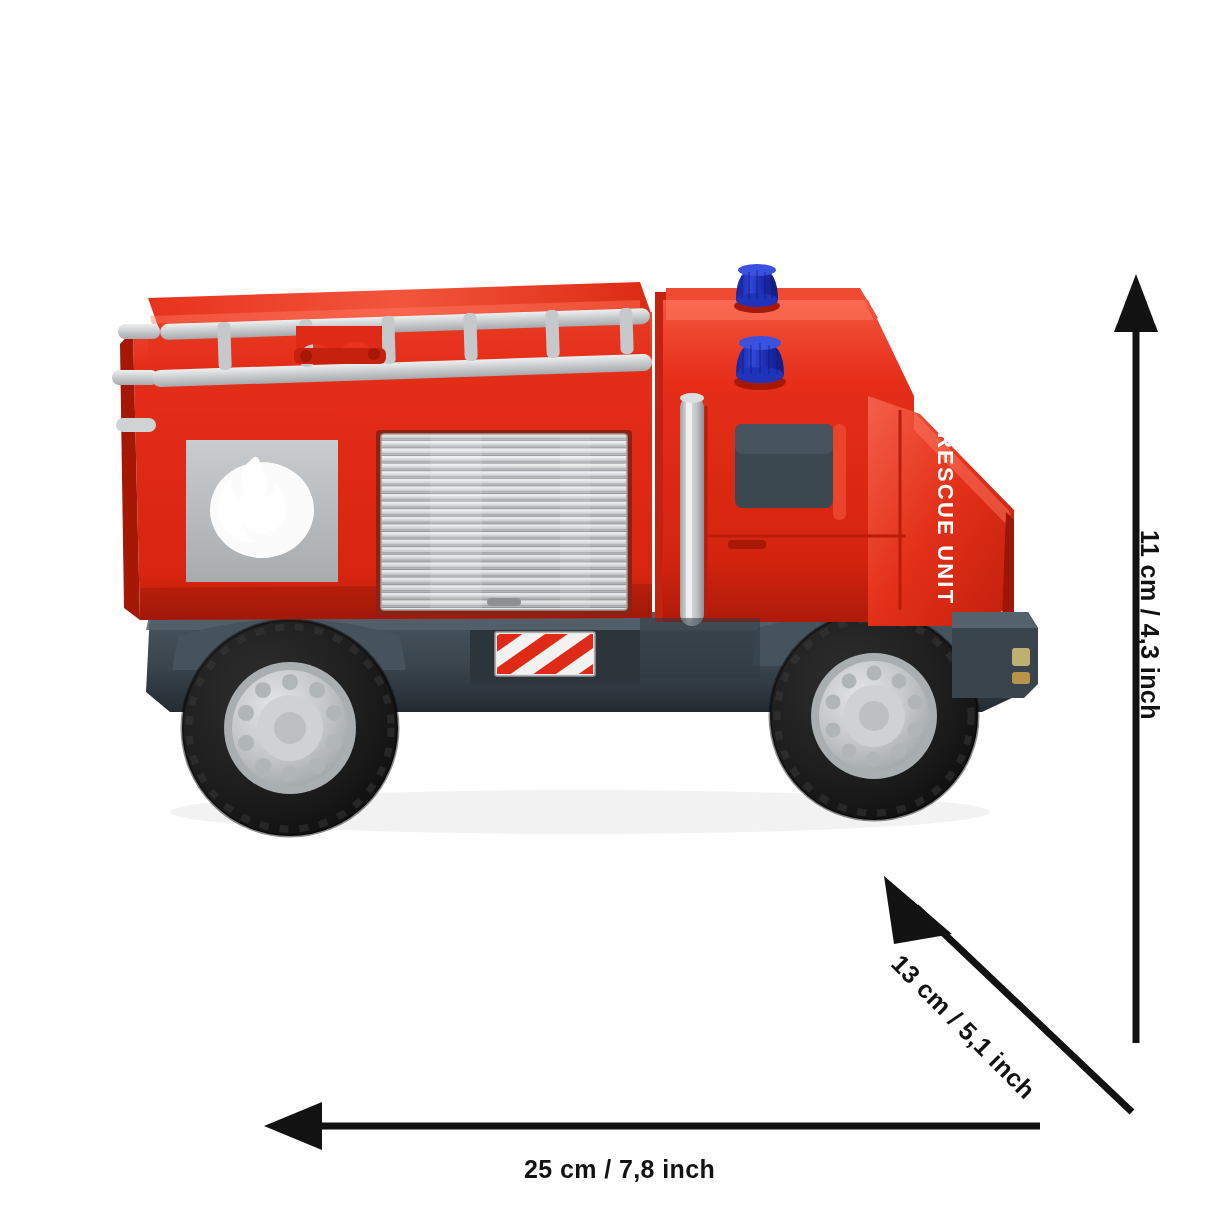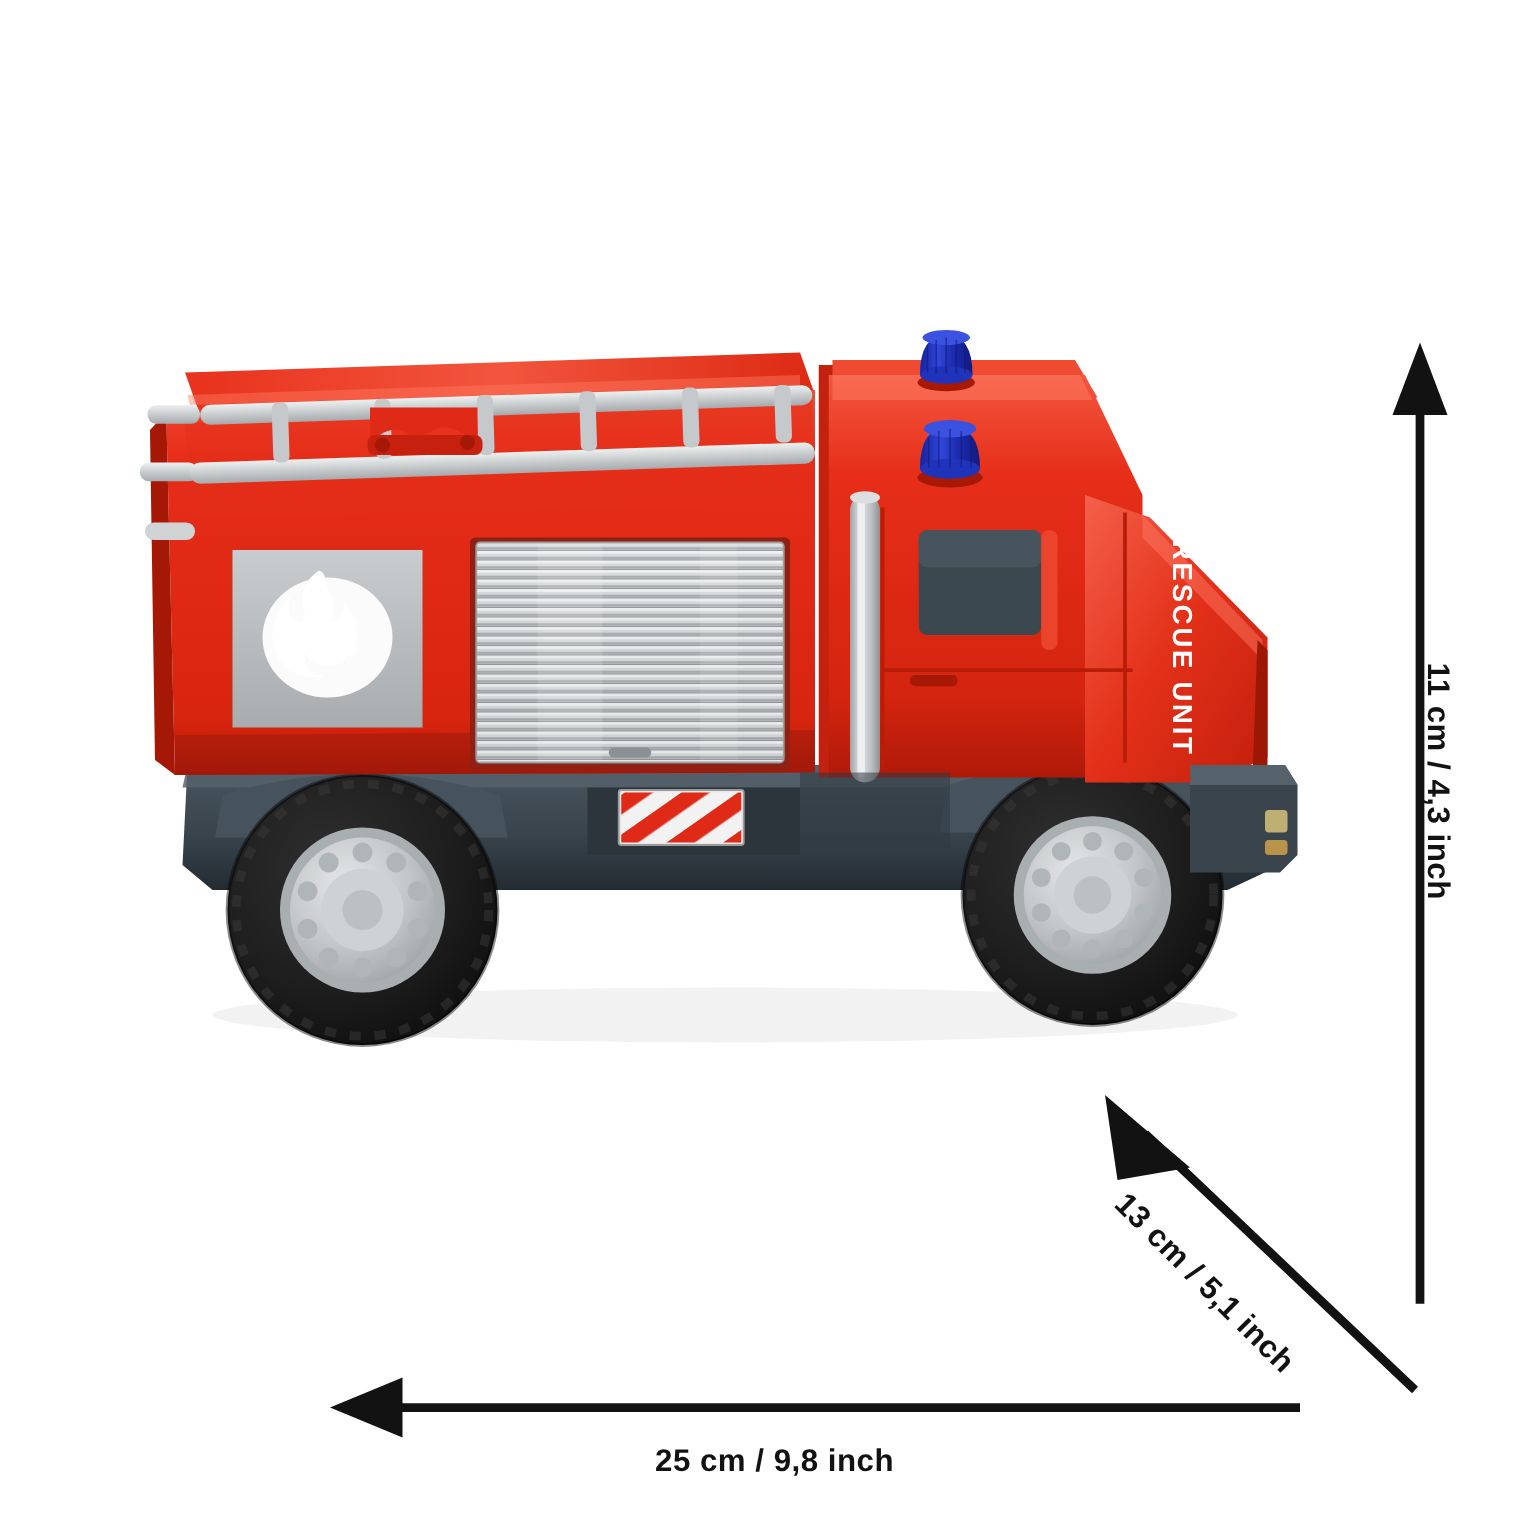--- a/index.html
+++ b/index.html
@@ -382,18 +382,18 @@
       </g>
 
       <g stroke="#121212" fill="#121212">
         <line x1="916" y1="907" x2="1132" y2="1112" stroke-width="7"></line>
         <polygon points="884,876 894,944 952,934" stroke="none"></polygon>
       </g>
     </svg>
 
     <div class="dim-label" id="label-height">11 cm / 4,3 inch</div>
 
-    <div class="dim-label" id="label-width">25 cm / 9,8 inch</div>
+    <div class="dim-label" id="label-width">25 cm / 7,8 inch</div>
 
     <div class="dim-label" id="label-depth">13 cm / 5,1 inch</div>
   </div>
 
 </div>
 
 </body></html>

